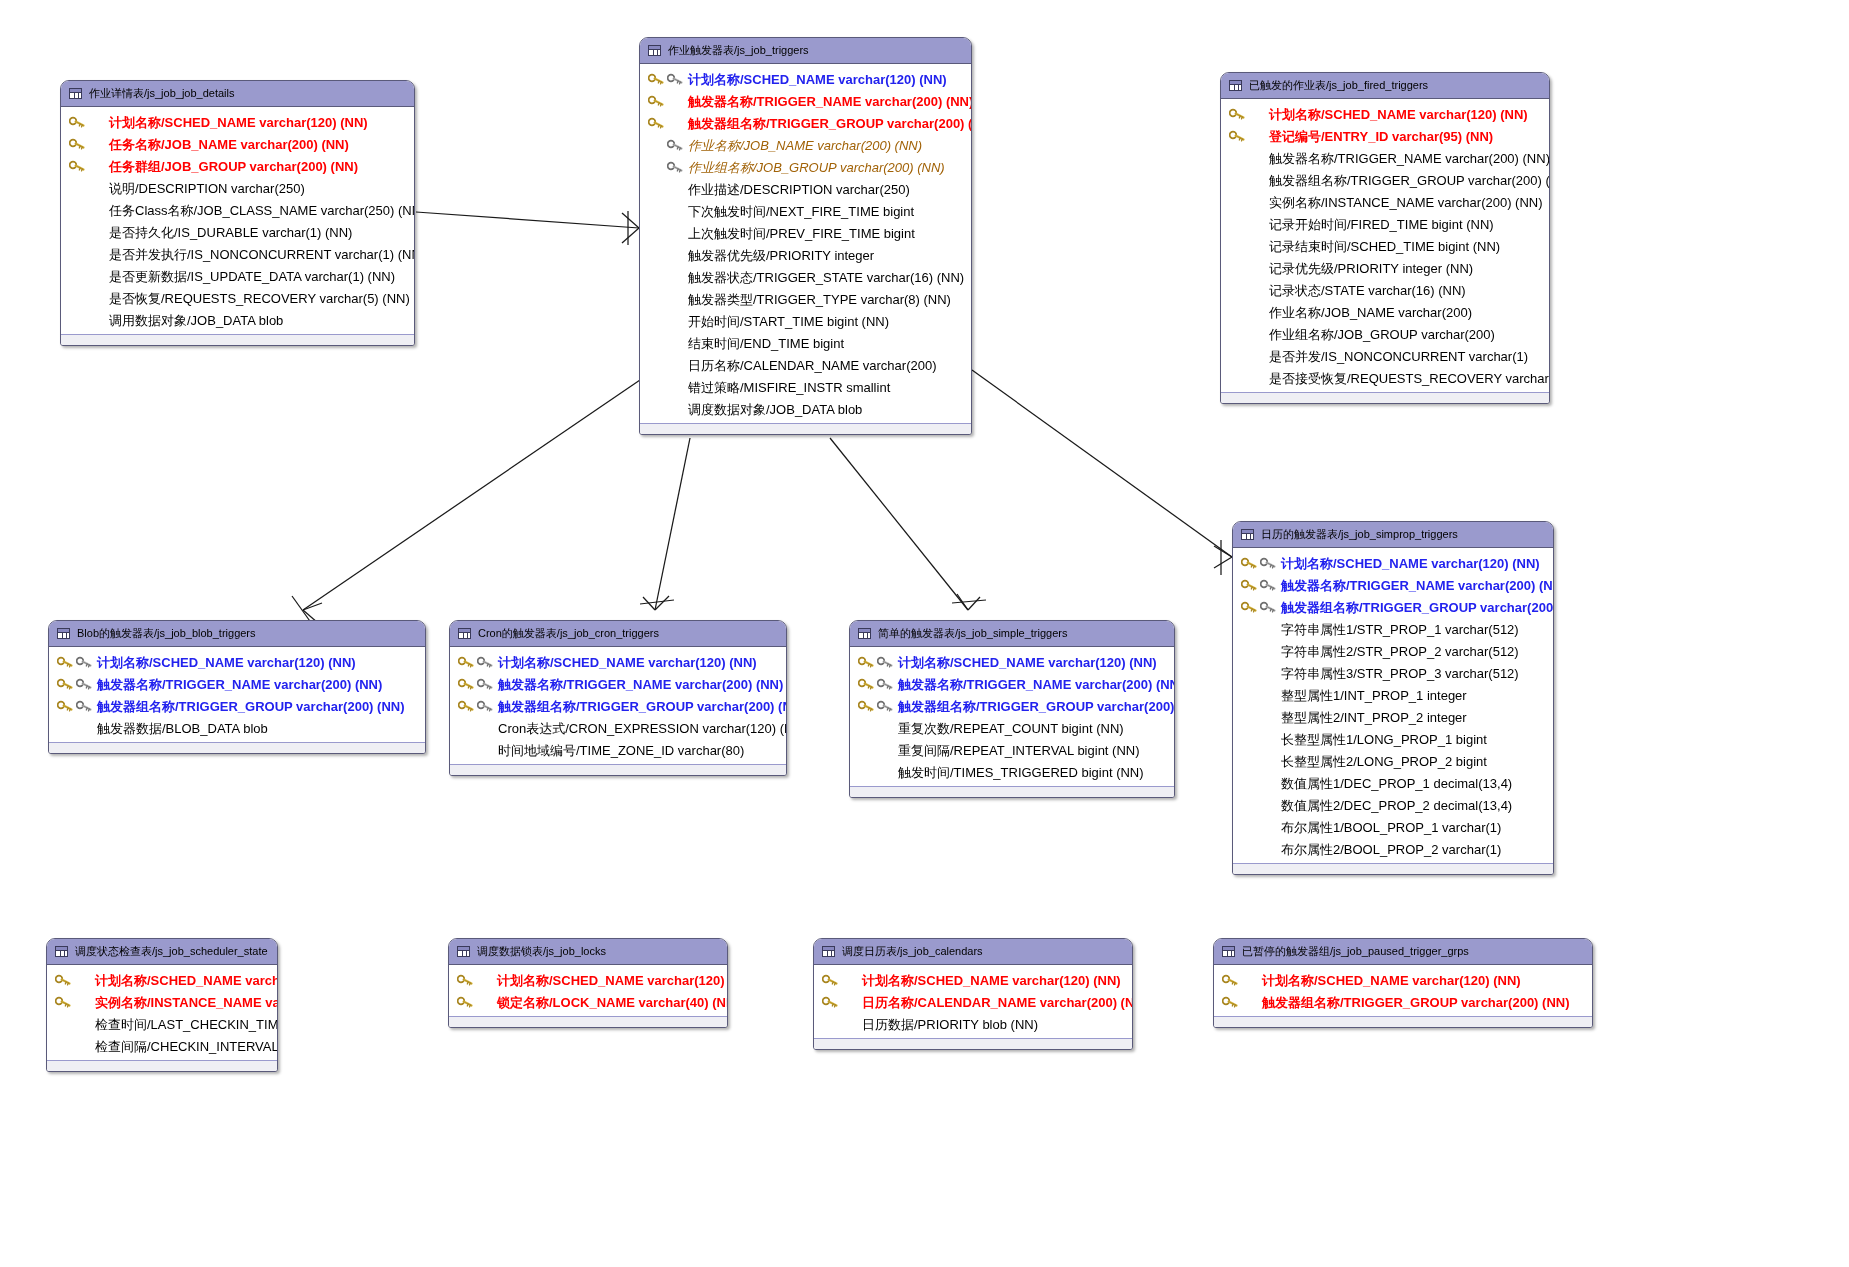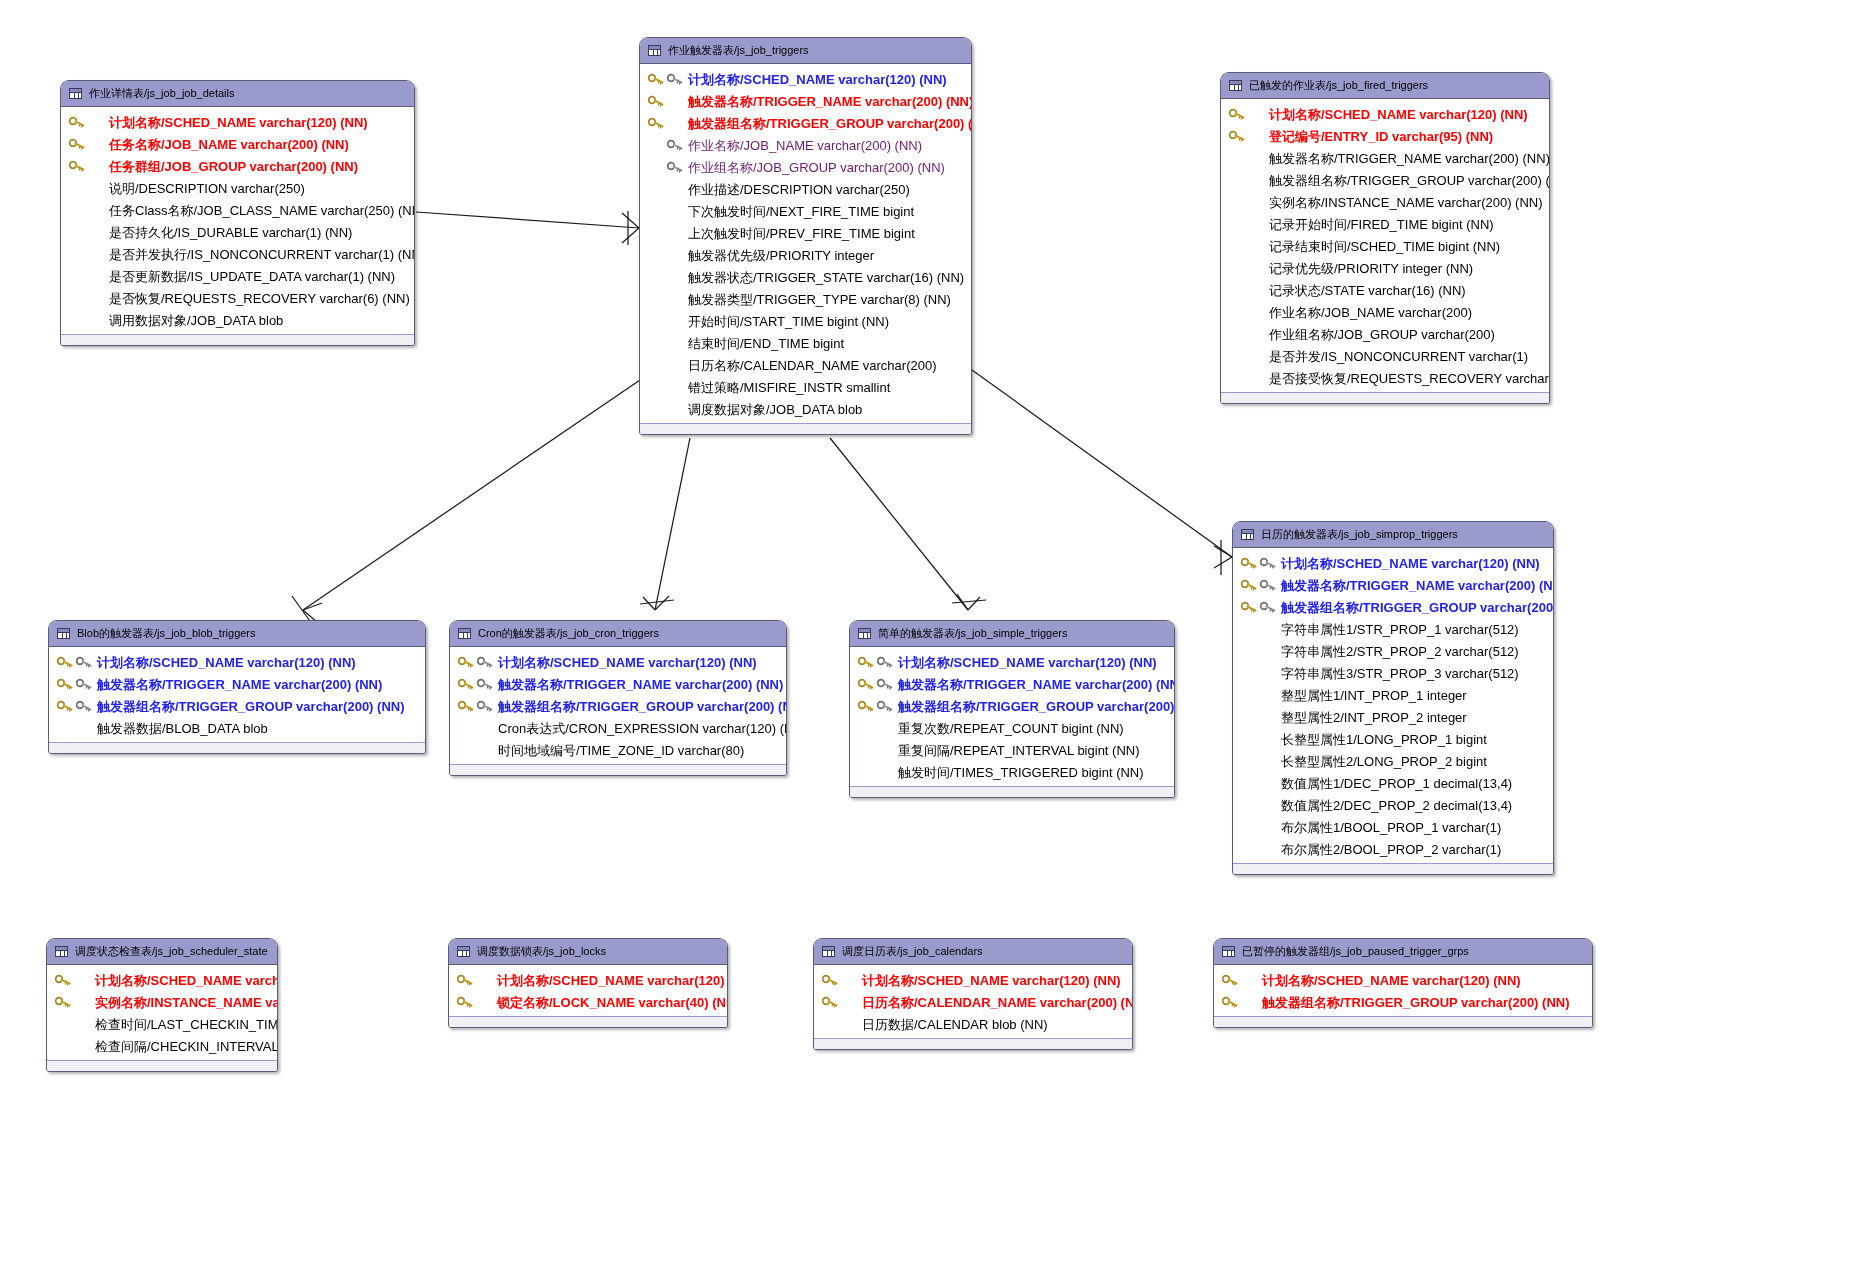--- a/index.html
+++ b/index.html
@@ -83,21 +83,21 @@
     justify-content:flex-start;
   }
   .key{
     width:16px;height:12px;flex:0 0 auto;
     display:inline-block;
   }
   .key.blank{visibility:hidden;}
   .fname{line-height:1;}
   .f-pk  .fname{color:#ff0000;font-weight:bold;}
   .f-pkfk .fname{color:#2222ee;font-weight:bold;}
-  .f-fk  .fname{color:#701a75;}
+  .f-fk  .fname{color:#a16207;font-style:italic;}
   .f-plain .fname{color:#000000;}
 </style>
 </head>
 <body>
 
 <div id="canvas">
 
   <svg id="links" viewBox="0 0 1849 1267" width="1849" height="1267">
     <g stroke="#1a1a1a" stroke-width="1.25" fill="none">
 
@@ -326,21 +326,21 @@
               </svg></span>
             <span class="key blank"><svg viewBox="0 0 16 12" width="16" height="12">
                 <circle cx="4" cy="5" r="3.3" fill="none" stroke="#6f6f6f" stroke-width="1.7"></circle>
                 <circle cx="4" cy="5" r="1.1" fill="#fff"></circle>
                 <path d="M6.6 5.6 L14.5 9.6" stroke="#b9b9b9" stroke-width="2.2" stroke-linecap="round"></path>
                 <path d="M6.6 5.6 L14.5 9.6" stroke="#6f6f6f" stroke-width="0.7" stroke-linecap="round"></path>
                 <path d="M11.2 8.0 L10.3 10.0" stroke="#6f6f6f" stroke-width="1.3" stroke-linecap="round"></path>
                 <path d="M13.3 9.0 L12.5 10.9" stroke="#6f6f6f" stroke-width="1.3" stroke-linecap="round"></path>
               </svg></span>
           </span>
-          <span class="fname">是否恢复/REQUESTS_RECOVERY varchar(6) (NN)</span>
+          <span class="fname">是否恢复/REQUESTS_RECOVERY varchar(5) (NN)</span>
         </div>
         <div class="field f-plain">
           <span class="keyslot">
             <span class="key blank"><svg viewBox="0 0 16 12" width="16" height="12">
                 <circle cx="4" cy="5" r="3.3" fill="none" stroke="#a8851f" stroke-width="1.7"></circle>
                 <circle cx="4" cy="5" r="1.1" fill="#fff"></circle>
                 <path d="M6.6 5.6 L14.5 9.6" stroke="#d6b43c" stroke-width="2.2" stroke-linecap="round"></path>
                 <path d="M6.6 5.6 L14.5 9.6" stroke="#a8851f" stroke-width="0.7" stroke-linecap="round"></path>
                 <path d="M11.2 8.0 L10.3 10.0" stroke="#a8851f" stroke-width="1.3" stroke-linecap="round"></path>
                 <path d="M13.3 9.0 L12.5 10.9" stroke="#a8851f" stroke-width="1.3" stroke-linecap="round"></path>
@@ -1835,21 +1835,21 @@
               </svg></span>
             <span class="key blank"><svg viewBox="0 0 16 12" width="16" height="12">
                 <circle cx="4" cy="5" r="3.3" fill="none" stroke="#6f6f6f" stroke-width="1.7"></circle>
                 <circle cx="4" cy="5" r="1.1" fill="#fff"></circle>
                 <path d="M6.6 5.6 L14.5 9.6" stroke="#b9b9b9" stroke-width="2.2" stroke-linecap="round"></path>
                 <path d="M6.6 5.6 L14.5 9.6" stroke="#6f6f6f" stroke-width="0.7" stroke-linecap="round"></path>
                 <path d="M11.2 8.0 L10.3 10.0" stroke="#6f6f6f" stroke-width="1.3" stroke-linecap="round"></path>
                 <path d="M13.3 9.0 L12.5 10.9" stroke="#6f6f6f" stroke-width="1.3" stroke-linecap="round"></path>
               </svg></span>
           </span>
-          <span class="fname">日历数据/CALENDAR blob (NN)</span>
+          <span class="fname">日历数据/PRIORITY blob (NN)</span>
         </div>
       </div>
       <div class="ent-foot"></div>
     </div>
     <div class="entity" style="left: 1213px; top: 938px; width: 380px;">
       <div class="ent-header">
         <span class="tbl-icon"></span>
         <span class="ent-title">已暂停的触发器组/js_job_paused_trigger_grps</span>
       </div>
       <div class="ent-body">

